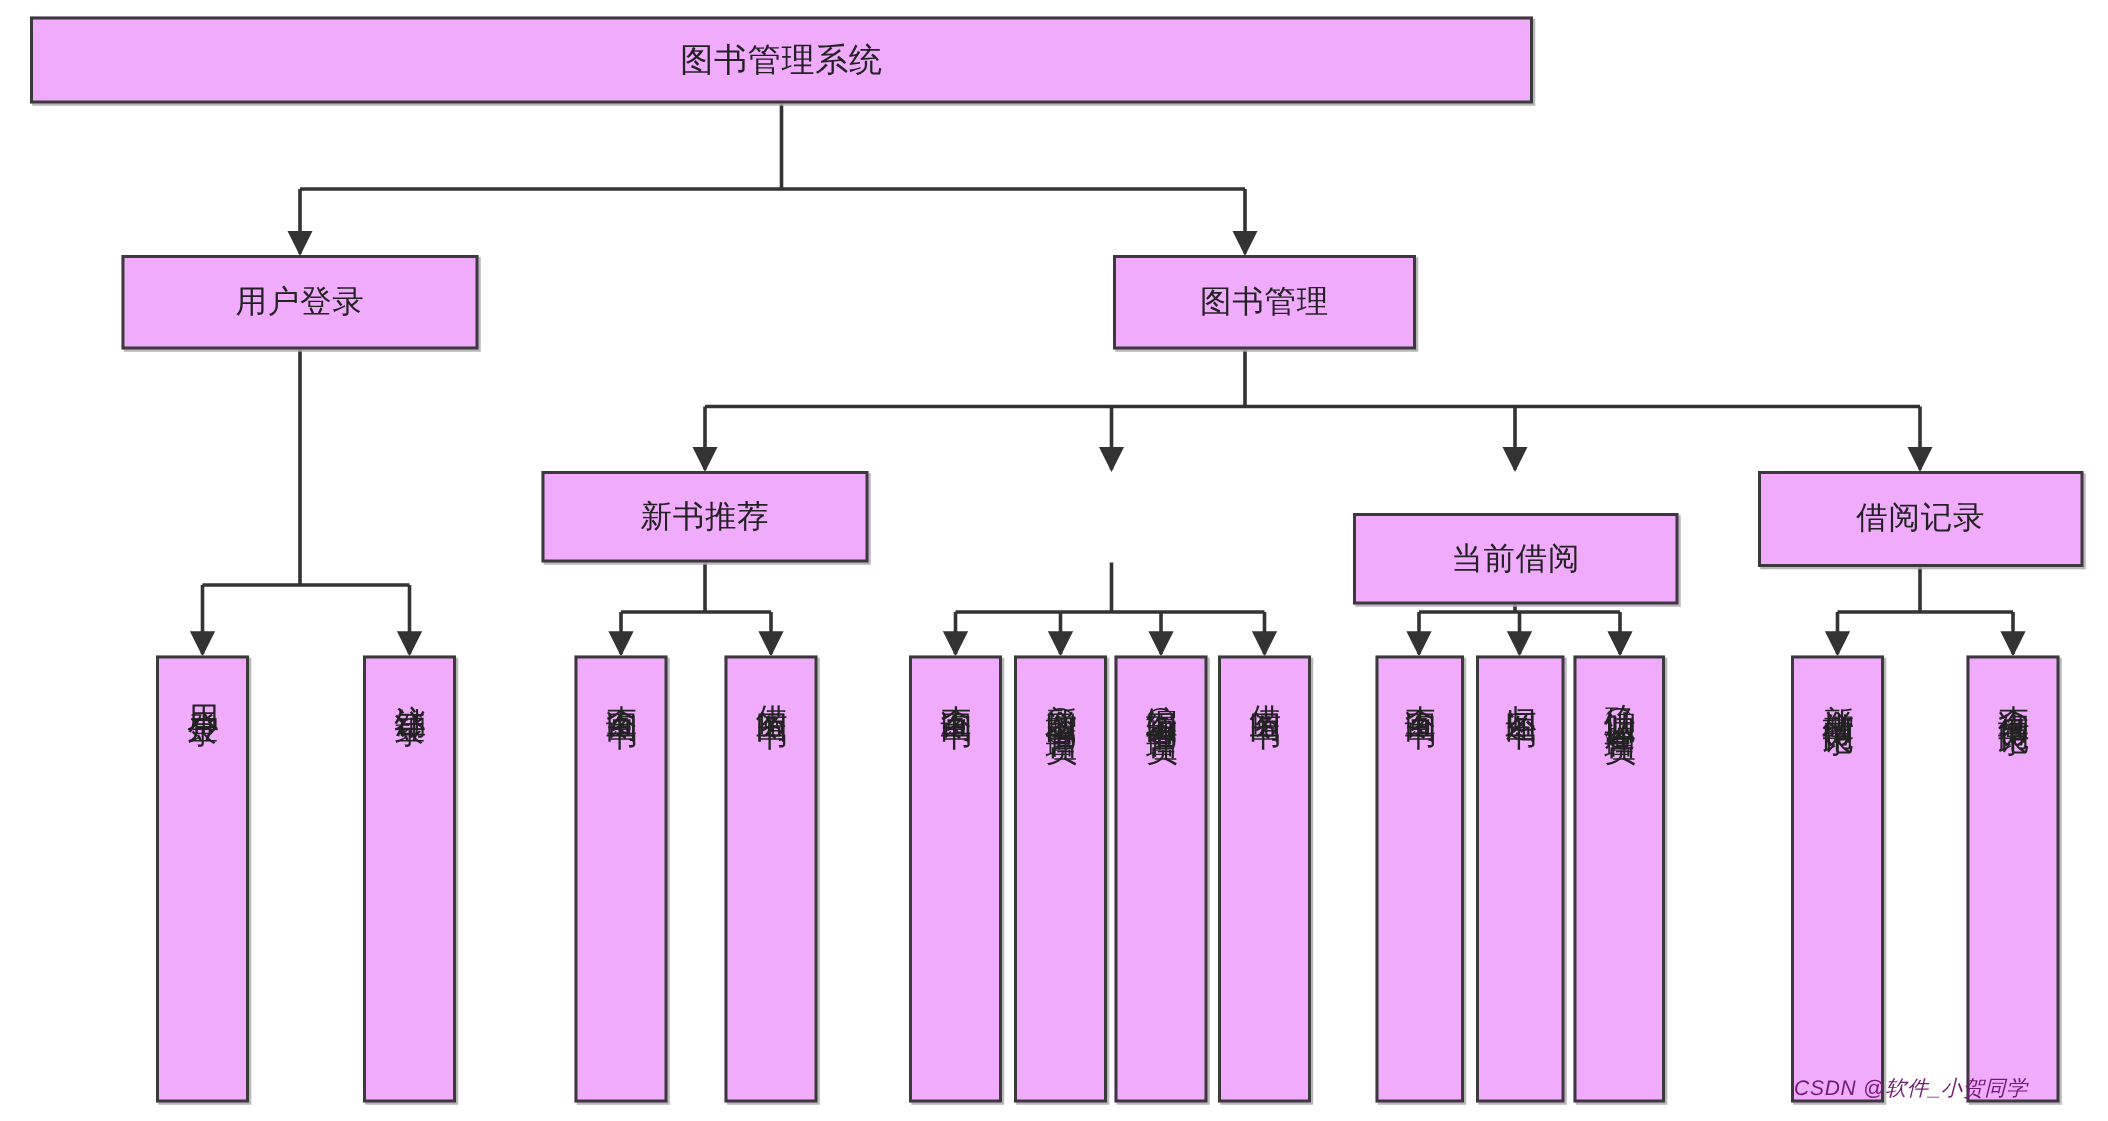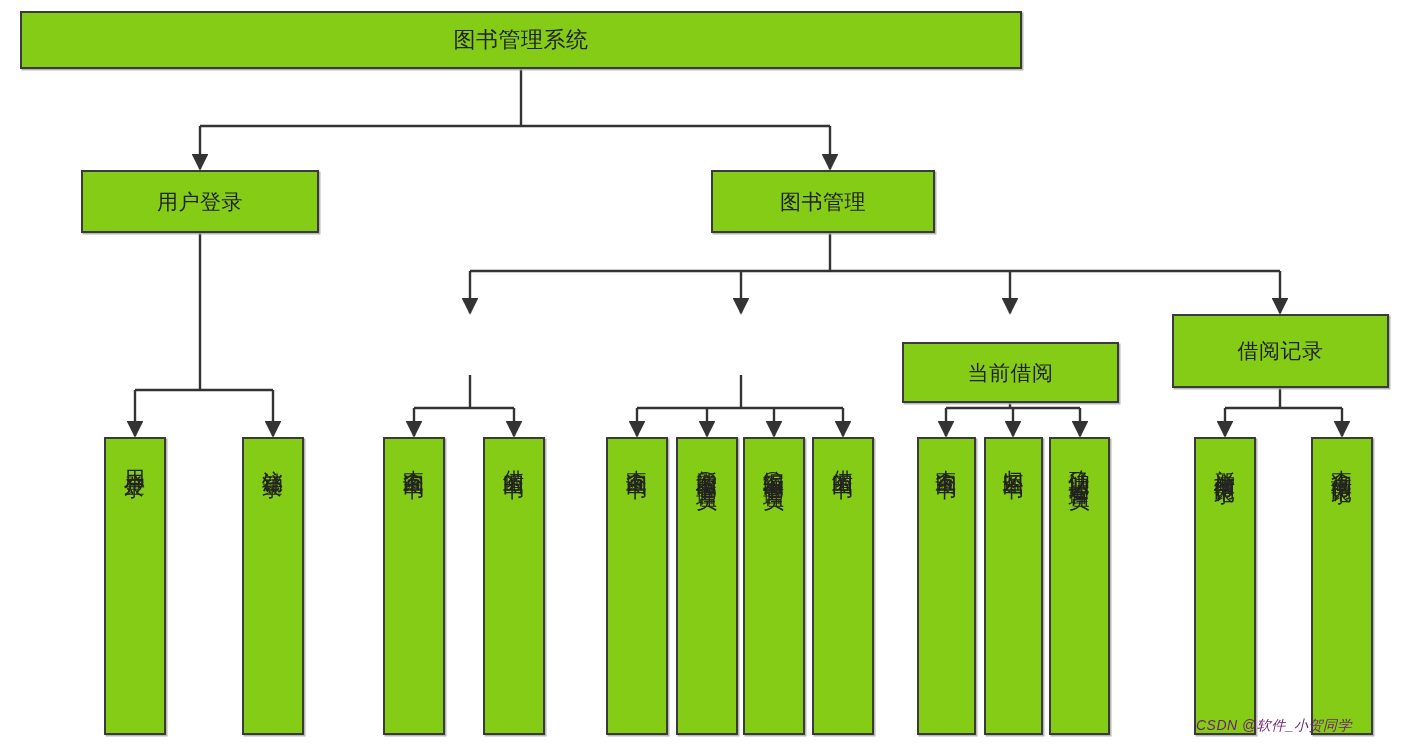--- a/index.html
+++ b/index.html
@@ -21,21 +21,21 @@
     position: absolute;
     left: 0;
     top: 0;
     width: 1405px;
     height: 747px;
     pointer-events: none;
   }
   .node {
     position: absolute;
     box-sizing: border-box;
-    background: #84cc16;
+    background: #f0abfc;
     border: 2px solid #3a3a3a;
     display: flex;
     align-items: center;
     justify-content: center;
     color: #222222;
     box-shadow: 1.5px 1.5px 0 0 rgba(170,170,170,0.85);
   }
   .node-label {
     display: block;
     line-height: 1.12;
@@ -118,31 +118,34 @@
   </svg>
 
   <div class="node root horizontal" style="left: 20px; top: 11px; width: 1002px; height: 58px;">
     <span class="node-label">图书管理系统</span>
   </div>
 
   <div class="node horizontal" style="left: 81px; top: 170px; width: 238px; height: 63px;">
     <span class="node-label">用户登录</span>
   </div>
 
-  <div class="node horizontal" style="left: 711px; top: 170px; width: 224px; height: 63px;">
+  <div class="node horizontal" style="left: 742px; top: 170px; width: 202px; height: 63px;">
     <span class="node-label">图书管理</span>
   </div>
 
+  <div class="node horizontal" style="left: 361px; top: 314px; width: 218px; height: 61px;">
+    <span class="node-label">新书推荐</span>
+  </div>
 
 
   <div class="node horizontal" style="left: 902px; top: 314px; width: 217px; height: 61px; margin-top: 28px;">
     <span class="node-label">当前借阅</span>
   </div>
 
-  <div class="node horizontal" style="left: 1172px; top: 314px; width: 217px; height: 74px;">
+  <div class="node horizontal" style="left: 1172px; top: 314px; width: 217px; height: 64px;">
     <span class="node-label">借阅记录</span>
   </div>
 
   <div class="node vertical" style="left: 104px; top: 437px; width: 62px; height: 298px;">
     <span class="node-label">用户登录</span>
   </div>
 
   <div class="node vertical" style="left: 242px; top: 437px; width: 62px; height: 298px;">
     <span class="node-label">注销登录</span>
   </div>

